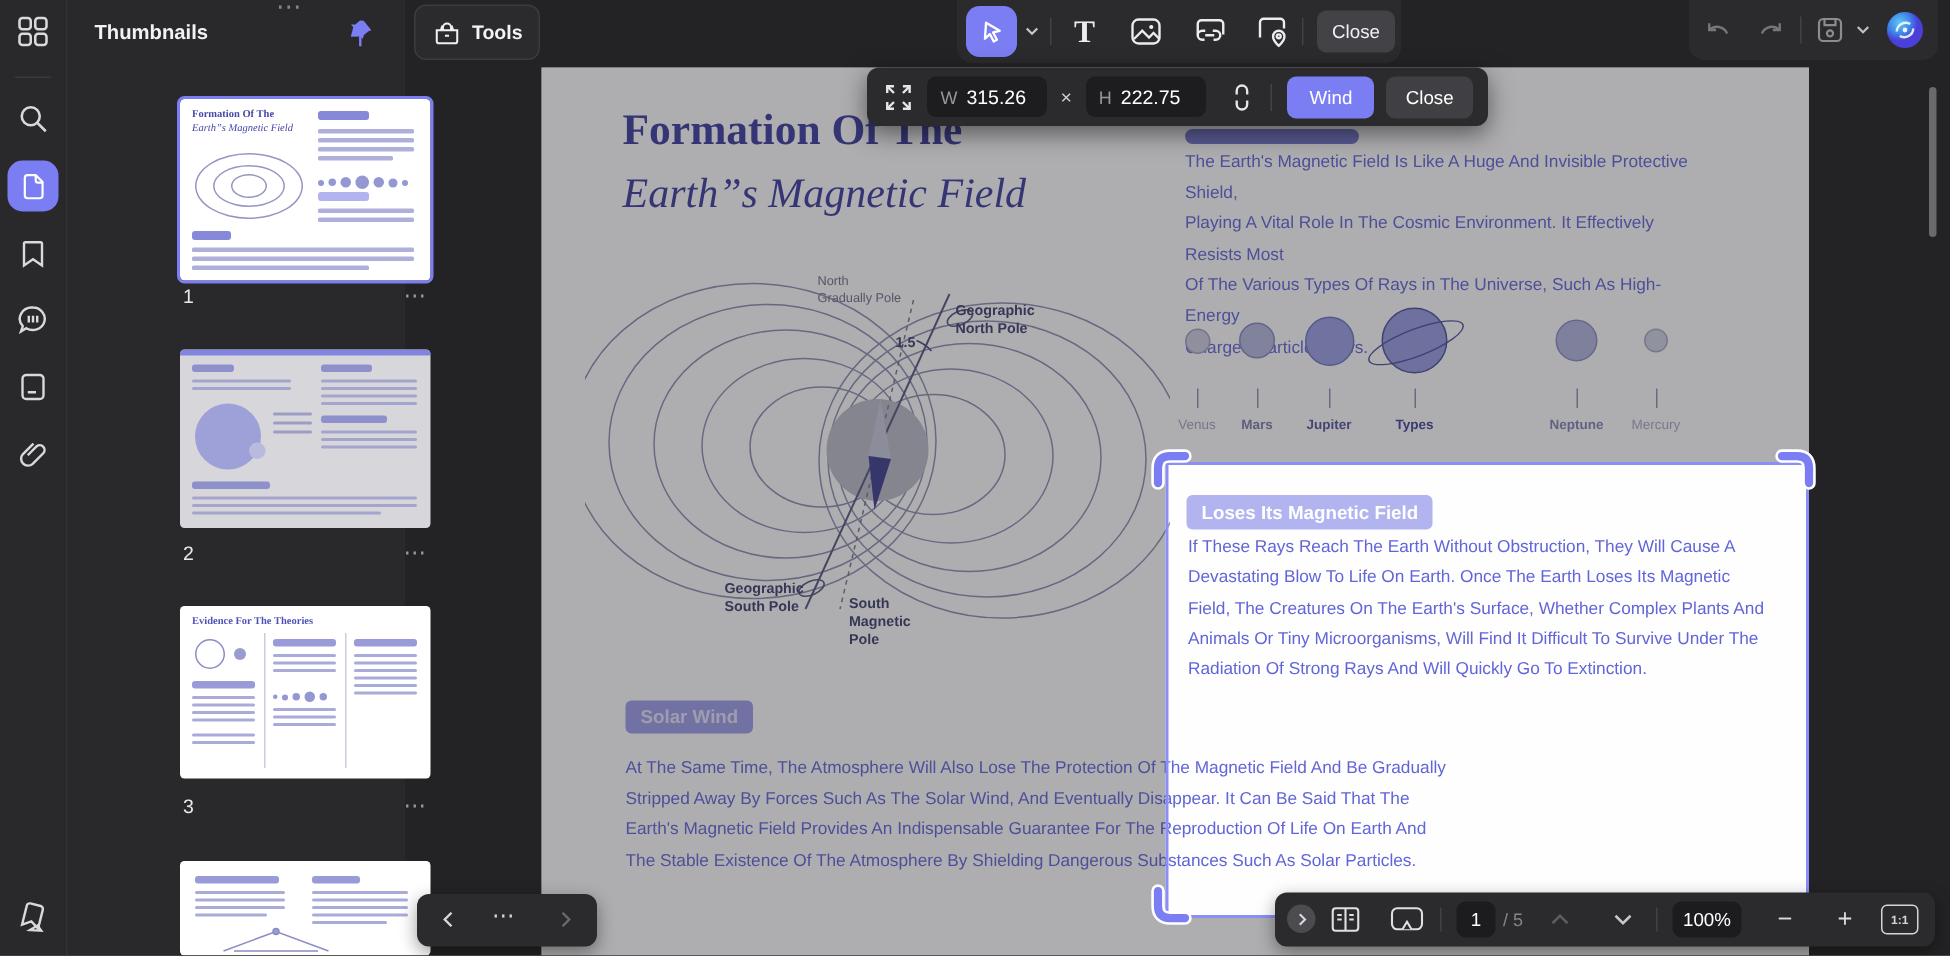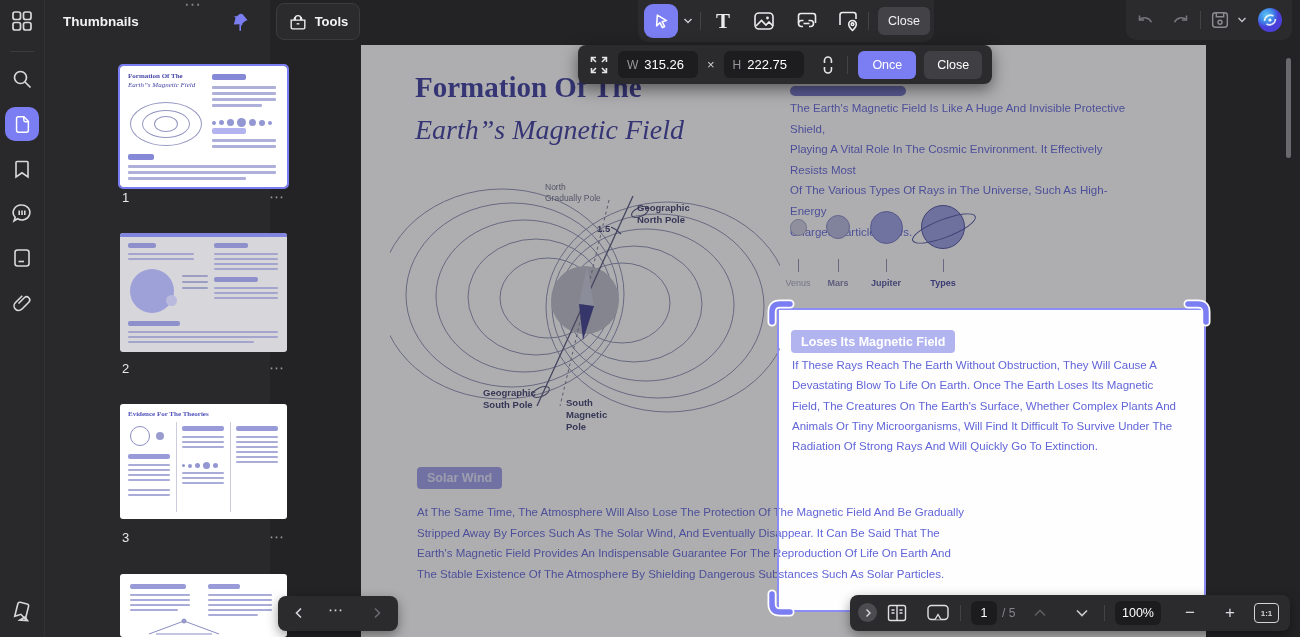--- a/index.html
+++ b/index.html
@@ -161,20 +161,34 @@
         <div class="ptick"></div>
         <div class="plabel l-jupiter">Jupiter</div>
       </div>
     <div class="planet" style="left:550px;">
         <div class="pc-wrap">
           <div class="pcircle c-saturn"></div>
         </div>
         <div class="ptick"></div>
         <div class="plabel l-saturn">Types</div>
       </div>
+    <div class="planet" style="left:658px;">
+        <div class="pc-wrap">
+          <div class="pcircle c-neptune"></div>
+        </div>
+        <div class="ptick"></div>
+        <div class="plabel l-neptune">Neptune</div>
+      </div>
+    <div class="planet" style="left:711px;">
+        <div class="pc-wrap">
+          <div class="pcircle c-mercury"></div>
+        </div>
+        <div class="ptick"></div>
+        <div class="plabel l-mercury">Mercury</div>
+      </div>
 
     <div class="abs doc-par prelines" style="left:431px;top:310px;width:410px;line-height:20.3px;">If These Rays Reach The Earth Without Obstruction, They Will Cause A
 Devastating Blow To Life On Earth. Once The Earth Loses Its Magnetic
 Field, The Creatures On The Earth's Surface, Whether Complex Plants And
 Animals Or Tiny Microorganisms, Will Find It Difficult To Survive Under The
 Radiation Of Strong Rays And Will Quickly Go To Extinction.</div>
     <div class="abs doc-badge" style="left:430px;top:285px;height:23px;background:#b2b4f0;color:#fff;">Loses Its Magnetic Field</div>
 
     <div class="abs doc-badge" style="left:56px;top:422px;height:22px;background:#9b9de9;color:#e2e2fa;">Solar Wind</div>
     <div class="abs doc-par prelines" style="left:56px;top:457px;width:730px;">At The Same Time, The Atmosphere Will Also Lose The Protection Of The Magnetic Field And Be Gradually
@@ -474,21 +488,21 @@
       <span class="flab">H</span>
       <input value="222.75" style="">
     </div>
     <svg width="20" height="22" viewBox="0 0 20 22" style="margin:0 10px 0 14px;">
         <g fill="none" stroke="#e6e6e9" stroke-width="1.6">
           <path d="M6.5 9 V6.5 a3.5 3.5 0 0 1 7 0 V9"></path>
           <path d="M6.5 13 v2.5 a3.5 3.5 0 0 0 7 0 V13"></path>
         </g>
       </svg>
     <div class="vdiv" style="position:relative;height:18px;margin-right:10px;"></div>
-    <div class="btn btn-done">Once</div>
+    <div class="btn btn-done">Wind</div>
     <div class="btn btn-cancel" style="margin-left:8px;">Close</div>
   </div>
 
   <div class="abs bbar bl-bar">
     <svg class="abs" style="left:14px;top:10px;" width="14" height="14" viewBox="0 0 14 14">
         <path d="M9 2.5 L4.5 7 L9 11.5" fill="none" stroke="#d6d6d9" stroke-width="1.6"></path>
       </svg>
     <div class="abs" style="left:50px;top:5px;color:#d6d6d9;font-size:15px;letter-spacing:1px;cursor:pointer;">⋯</div>
     <svg class="abs" style="left:92px;top:10px;" width="14" height="14" viewBox="0 0 14 14">
         <path d="M5 2.5 L9.5 7 L5 11.5" fill="none" stroke="#6a6a6e" stroke-width="1.6"></path>

